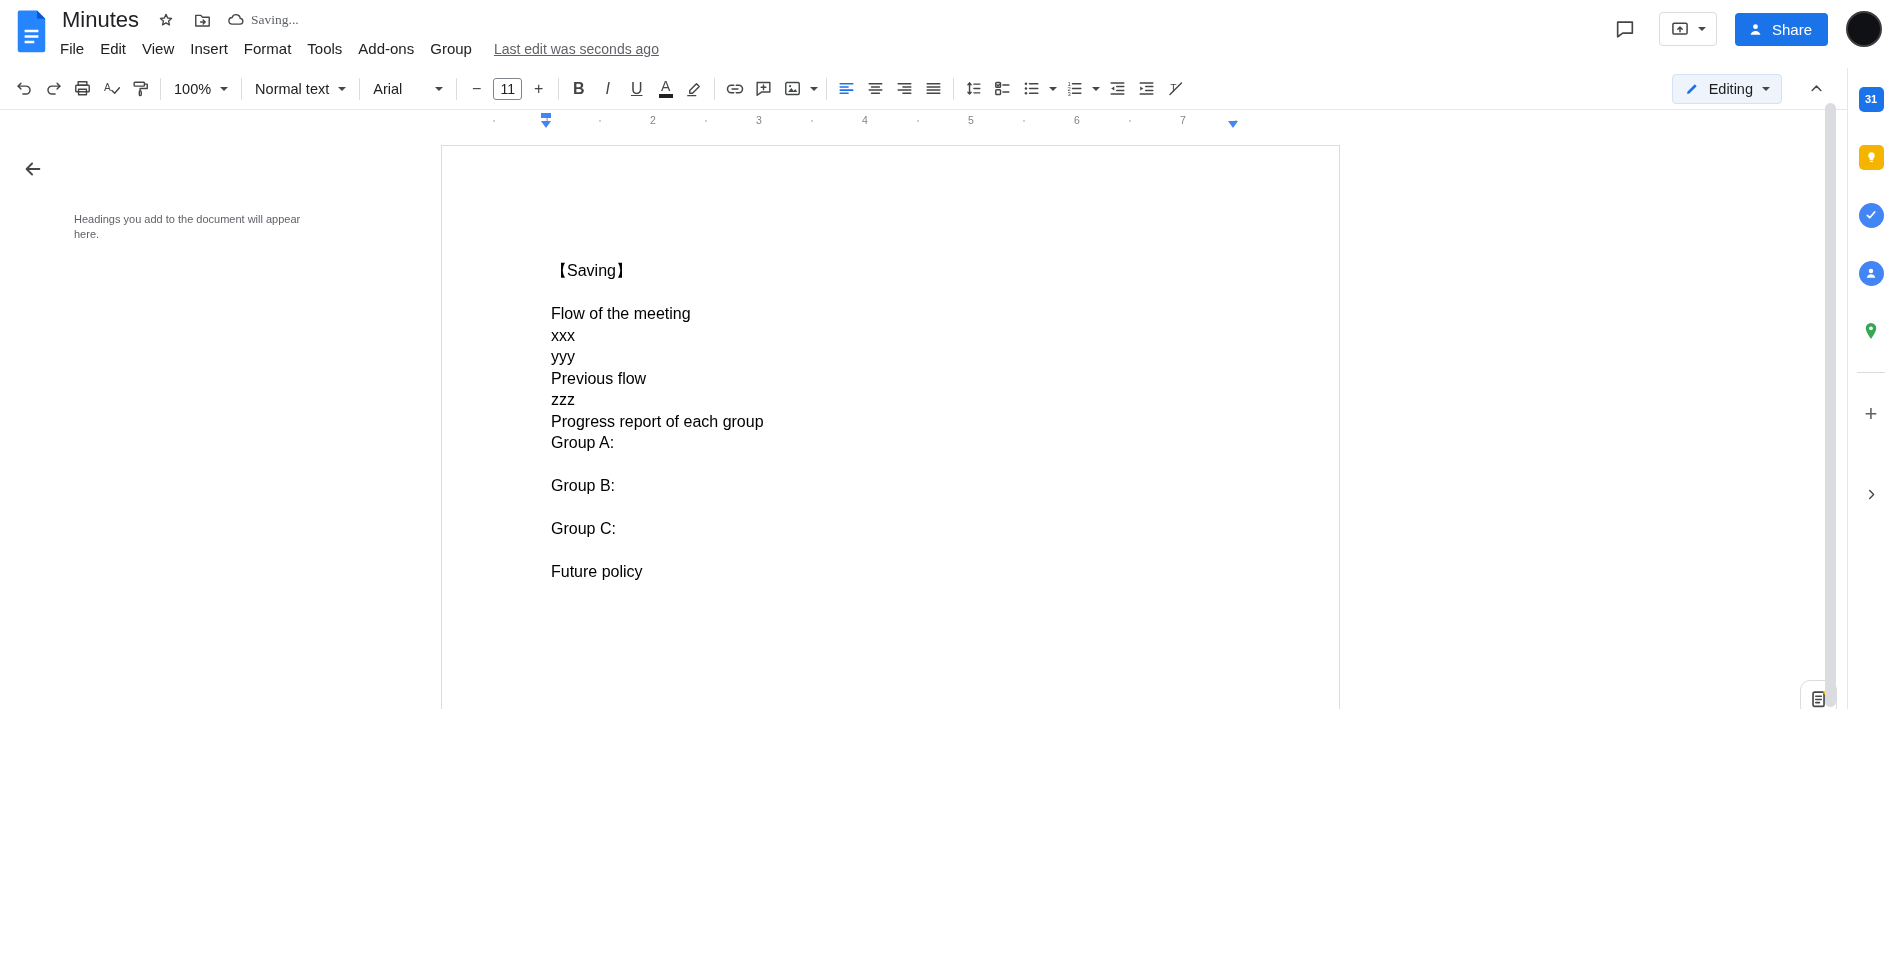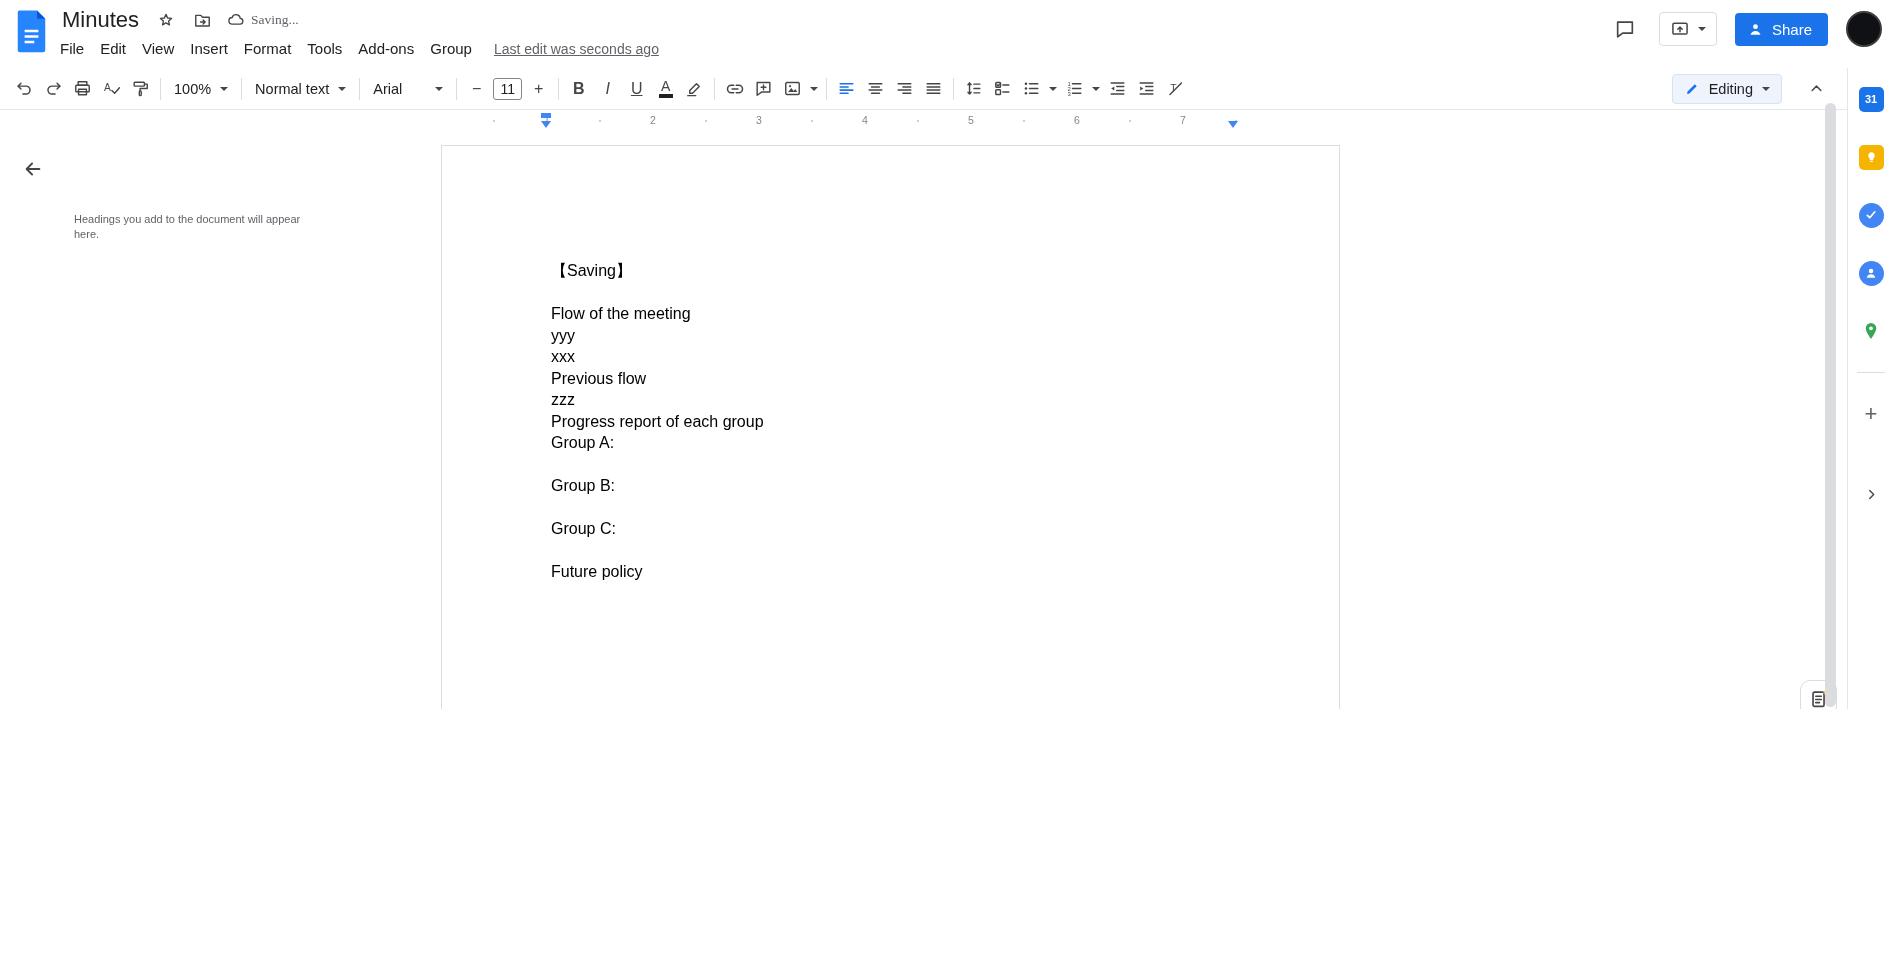--- a/index.html
+++ b/index.html
@@ -385,22 +385,22 @@
       </span>
       <div id="outline-hint">Headings you add to the document will appear here.</div>
     </div>
 
     <div id="page">
       <div id="doc-lines">
 
       <div class="doc-line">【Saving】</div>
           <div class="doc-line">&nbsp;</div>
           <div class="doc-line">Flow of the meeting</div>
+          <div class="doc-line">xxx</div>
           <div class="doc-line">yyy</div>
-          <div class="doc-line">xxx</div>
           <div class="doc-line">Previous flow</div>
           <div class="doc-line">zzz</div>
           <div class="doc-line">Progress report of each group</div>
           <div class="doc-line">Group A:</div>
           <div class="doc-line">&nbsp;</div>
           <div class="doc-line">Group B:</div>
           <div class="doc-line">&nbsp;</div>
           <div class="doc-line">Group C:</div>
           <div class="doc-line">&nbsp;</div>
           <div class="doc-line">Future policy</div>

